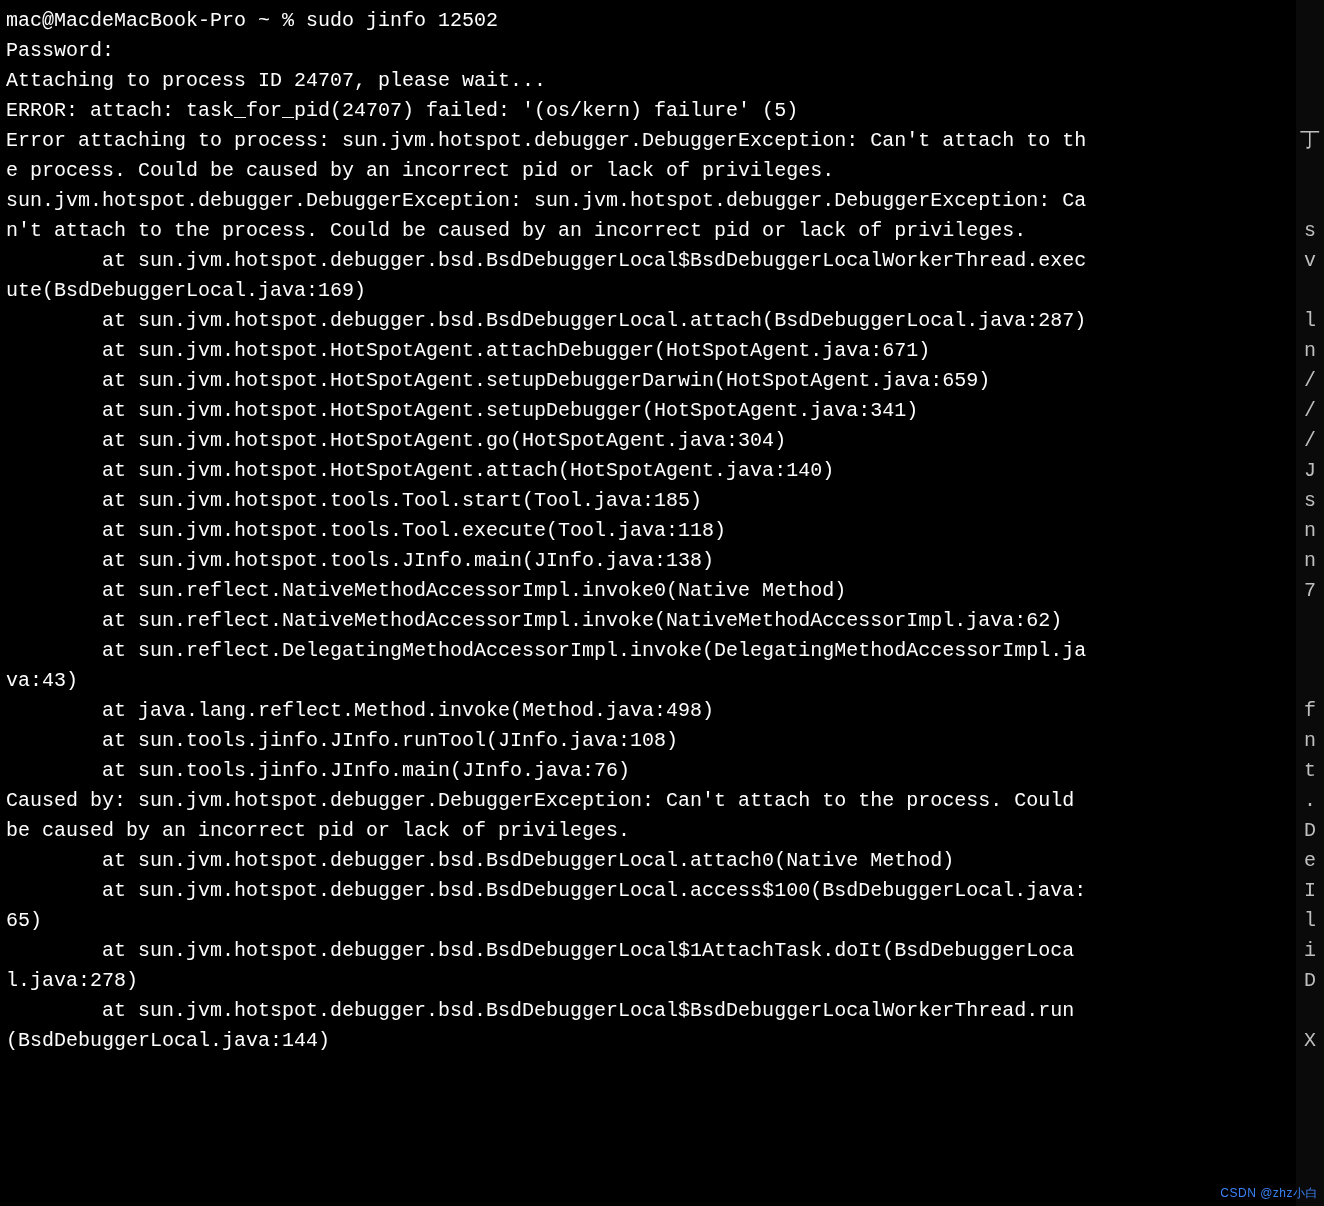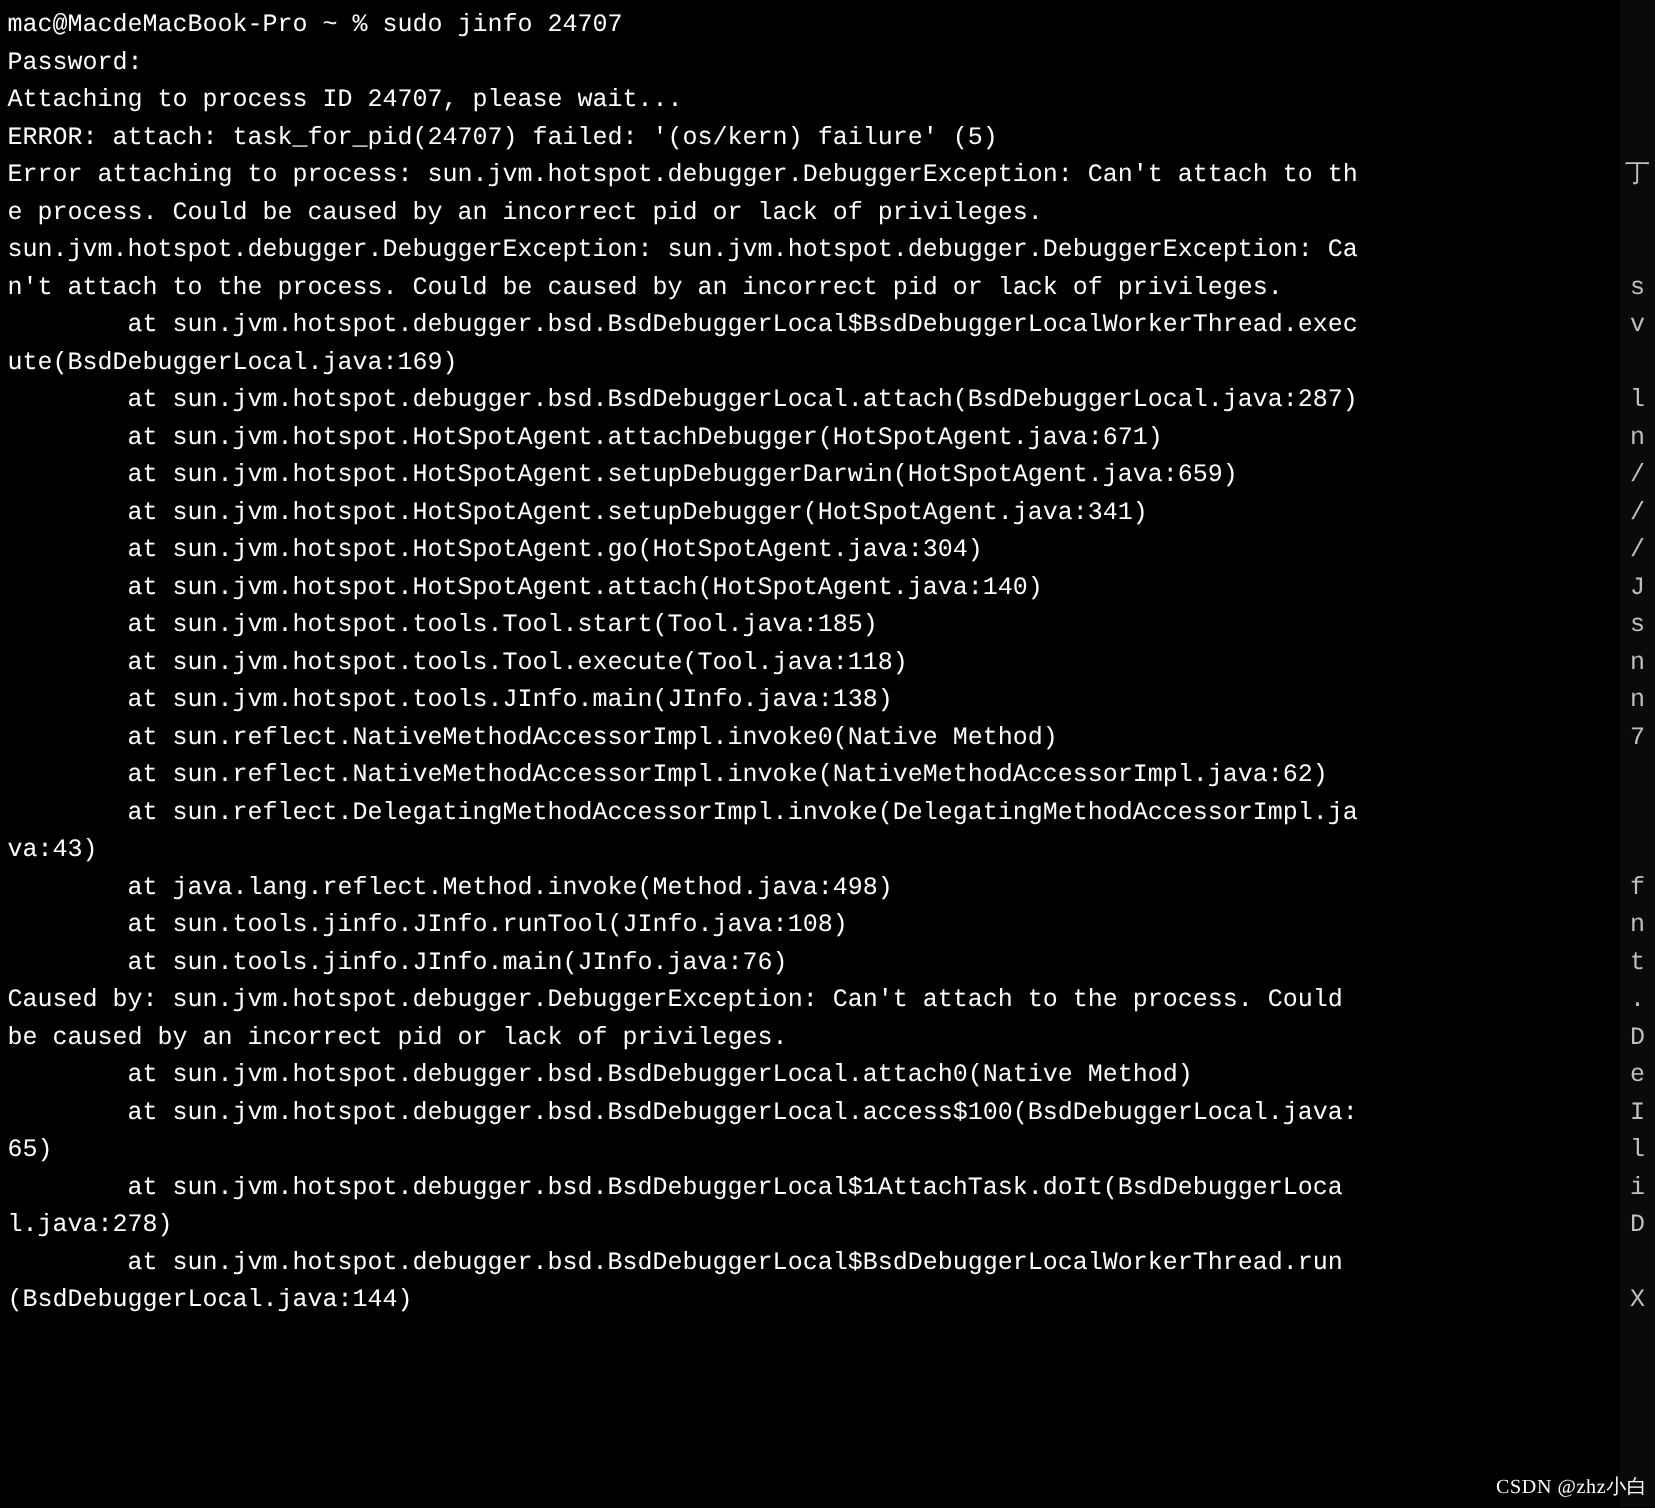--- a/index.html
+++ b/index.html
@@ -42,31 +42,31 @@
     white-space: pre;
     text-align: center;
   }
   .right-strip div {
     height: 30px;
   }
   .watermark {
     position: absolute;
     right: 6px;
     bottom: 4px;
-    font-size: 16px;
-    color: #ffffff;
-    font-family: Liberation Serif, serif;
+    font-size: 12px;
+    color: #3b82f6;
+    font-family: Liberation Sans, sans-serif;
     background: rgba(0,0,0,0.0);
     letter-spacing: 0.5px;
   }
 </style>
 </head>
 <body>
 
-<div class="terminal"><span>mac@MacdeMacBook-Pro ~ % </span><span>sudo jinfo 24707</span>
+<div class="terminal"><span>mac@MacdeMacBook-Pro ~ % </span><span>sudo jinfo 12502</span>
 <span id="term-body">Password:
 Attaching to process ID 24707, please wait...
 ERROR: attach: task_for_pid(24707) failed: '(os/kern) failure' (5)
 Error attaching to process: sun.jvm.hotspot.debugger.DebuggerException: Can't attach to the process. Could be caused by an incorrect pid or lack of privileges.
 sun.jvm.hotspot.debugger.DebuggerException: sun.jvm.hotspot.debugger.DebuggerException: Can't attach to the process. Could be caused by an incorrect pid or lack of privileges.
         at sun.jvm.hotspot.debugger.bsd.BsdDebuggerLocal$BsdDebuggerLocalWorkerThread.execute(BsdDebuggerLocal.java:169)
         at sun.jvm.hotspot.debugger.bsd.BsdDebuggerLocal.attach(BsdDebuggerLocal.java:287)
         at sun.jvm.hotspot.HotSpotAgent.attachDebugger(HotSpotAgent.java:671)
         at sun.jvm.hotspot.HotSpotAgent.setupDebuggerDarwin(HotSpotAgent.java:659)
         at sun.jvm.hotspot.HotSpotAgent.setupDebugger(HotSpotAgent.java:341)

